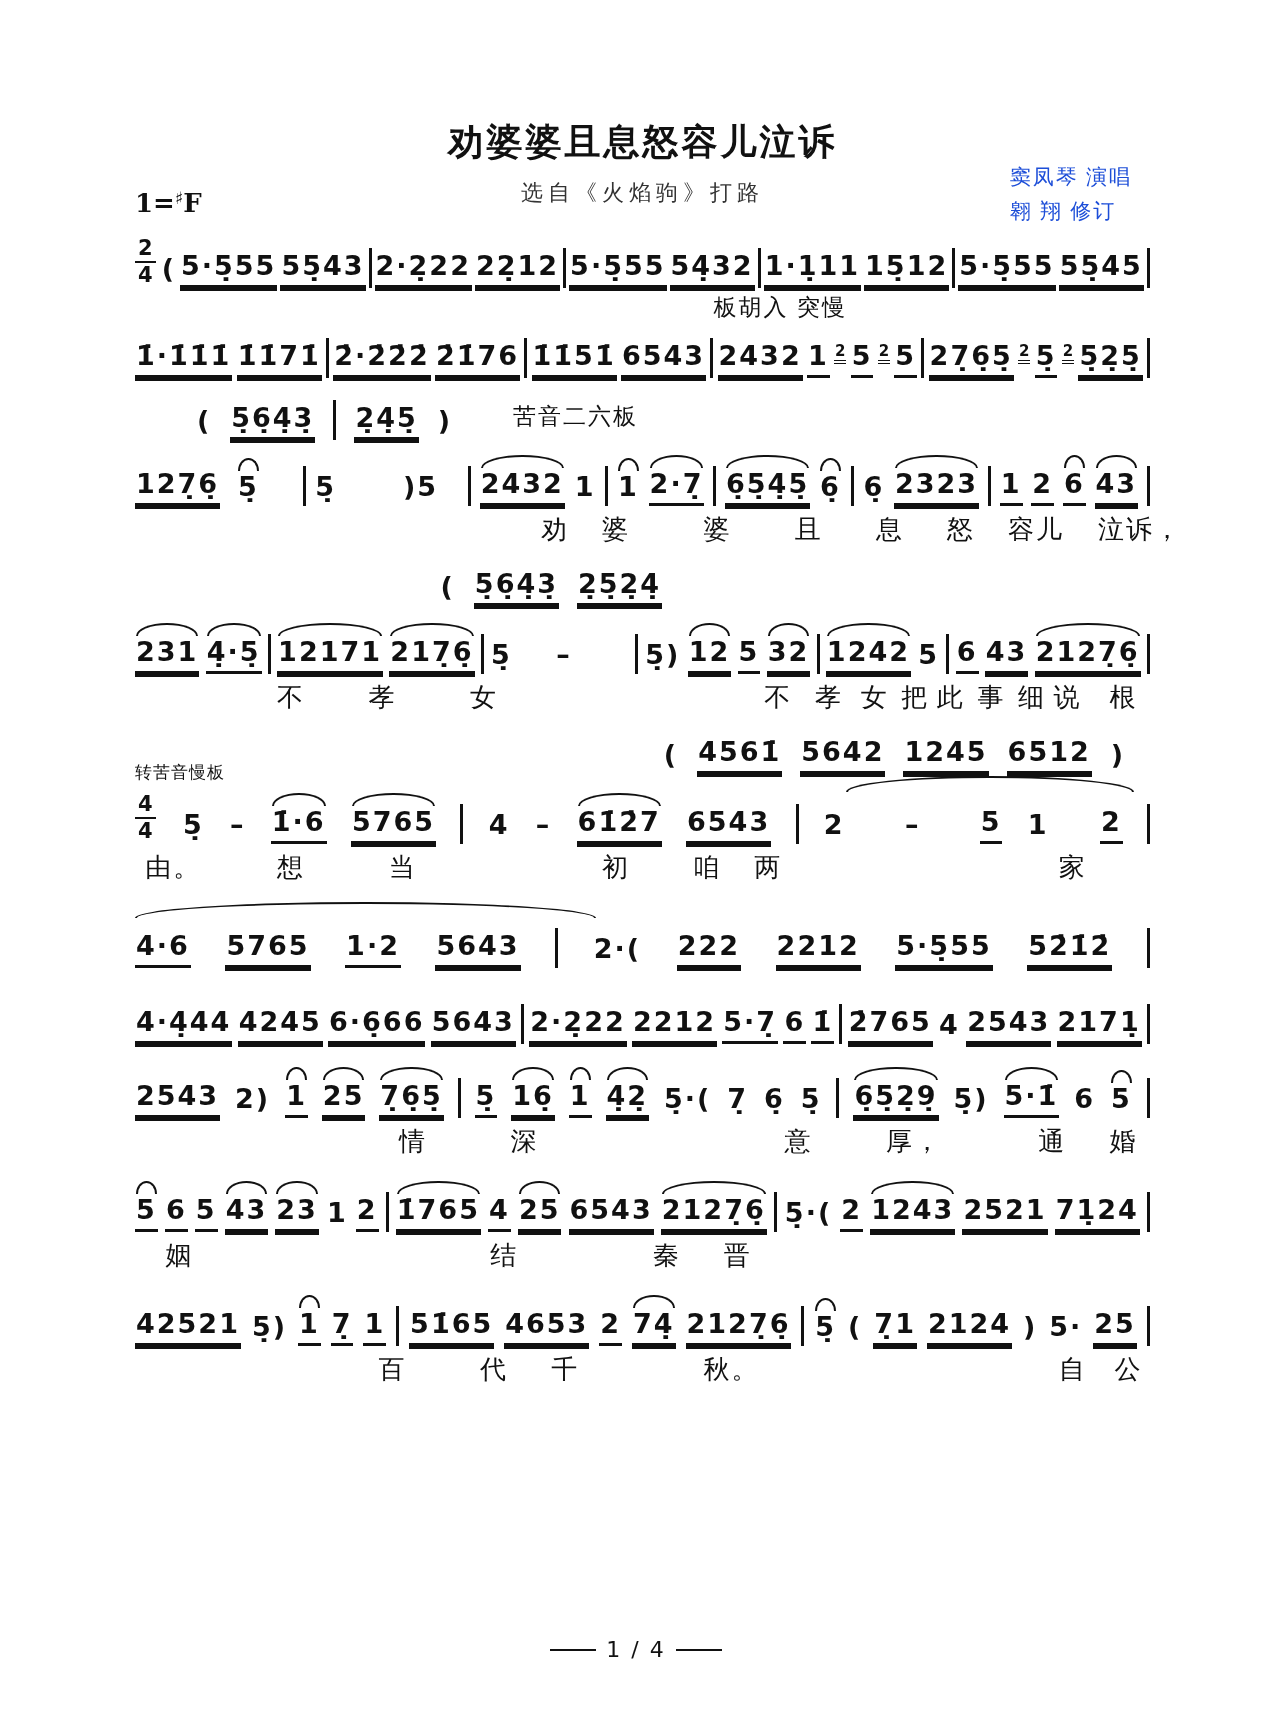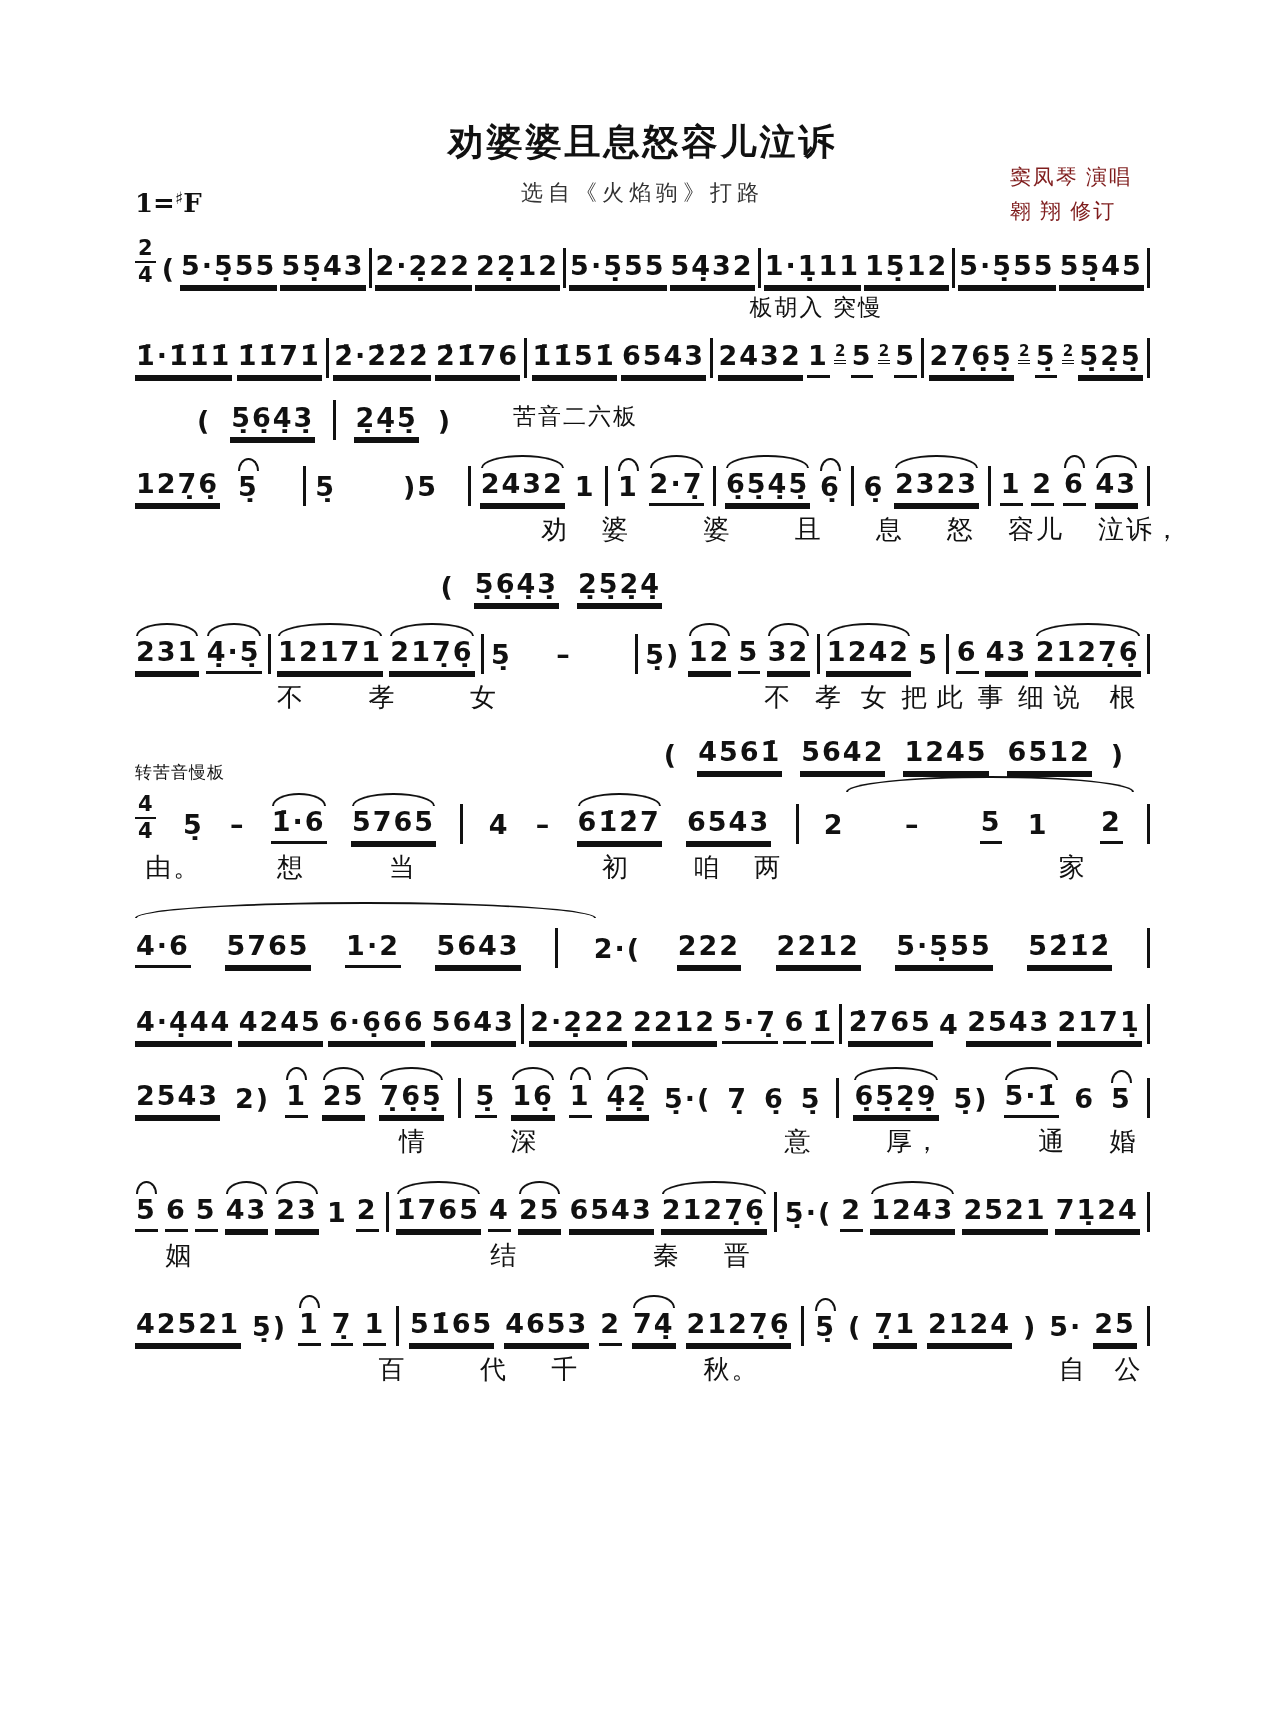--- a/index.html
+++ b/index.html
@@ -7,21 +7,21 @@
     position:relative;width:1272px;height:1736px;margin:0 auto;background:#ffffff;
     font-family:"Liberation Serif", serif;color:#111;overflow:hidden;
   }
   .content{position:absolute;left:135px;right:122px;top:0;}
   
   .hdr{position:relative;height:236px;}
   .title{position:absolute;top:118px;left:0;right:0;text-align:center;
     font-family:"Liberation Sans",sans-serif;font-size:36px;font-weight:700;letter-spacing:3px;}
   .subtitle{position:absolute;top:178px;left:0;right:0;text-align:center;
     font-size:22px;letter-spacing:5px;color:#333;}
-  .credits{position:absolute;top:160px;right:18px;text-align:left;font-size:21px;line-height:34px;letter-spacing:2px;color:#7f1d1d;}
+  .credits{position:absolute;top:160px;right:18px;text-align:left;font-size:21px;line-height:34px;letter-spacing:2px;color:#1d4ed8;}
   .keysig{position:absolute;top:188px;left:0;font-family:"DejaVu Serif",serif;font-weight:700;font-size:26px;}
   .keysig sup{font-size:17px;vertical-align:8px;}
   
   .music-system{position:relative;}
   .note-row{display:flex;justify-content:space-between;align-items:flex-end;position:relative;margin-bottom:4px;min-height:50px;}
   .pre-wrap{position:relative;min-height:52px;}
   .pre-row{display:inline-flex;gap:18px;align-items:flex-end;}
   .note{font-family:"DejaVu Sans",sans-serif;font-weight:700;font-size:27px;line-height:1;
     letter-spacing:2px;padding:0 1px 6px 1px;position:relative;white-space:nowrap;}
   .u1{border-bottom:3px solid #111;}
@@ -89,21 +89,21 @@
             <span class="note u2">1·1̣11</span>
             <span class="note u2">15̣12</span>
             <span class="barline"></span>
             <span class="note u2">5·5̣55</span>
             <span class="note u2">55̣45</span>
             <span class="barline"></span>
           </div>
         </div>
         <div class="music-system" style="margin-top: 40px;">
           <div class="note-row">
-            <div class="float-label" style="left: 57%; margin-left: 36px;">板胡入 突慢</div>
+            <div class="float-label" style="left: 57%;">板胡入 突慢</div>
             <span class="note u2">1̇·1̇1̇1̇</span>
             <span class="note u2">1̇1̇71̇</span>
             <span class="barline"></span>
             <span class="note u2">2̇·2̇2̇2̇</span>
             <span class="note u2">2̇1̇76</span>
             <span class="barline"></span>
             <span class="note u2">1̇1̇51̇</span>
             <span class="note u2">6543</span>
             <span class="barline"></span>
             <span class="note u2">2432</span>
@@ -385,13 +385,16 @@
             <span style="left: 34%;">代</span>
             <span style="left: 41%;">千</span>
             <span style="left: 56%;">秋。</span>
             <span style="left: 91%;">自</span>
             <span style="left: 96.5%;">公</span>
           </div>
         </div>
       </div>
   </div>
 
+  <div class="footer">
+    <span class="rule"></span><span>1 / 4</span><span class="rule"></span>
+  </div>
 </div>
 
 </body></html>

